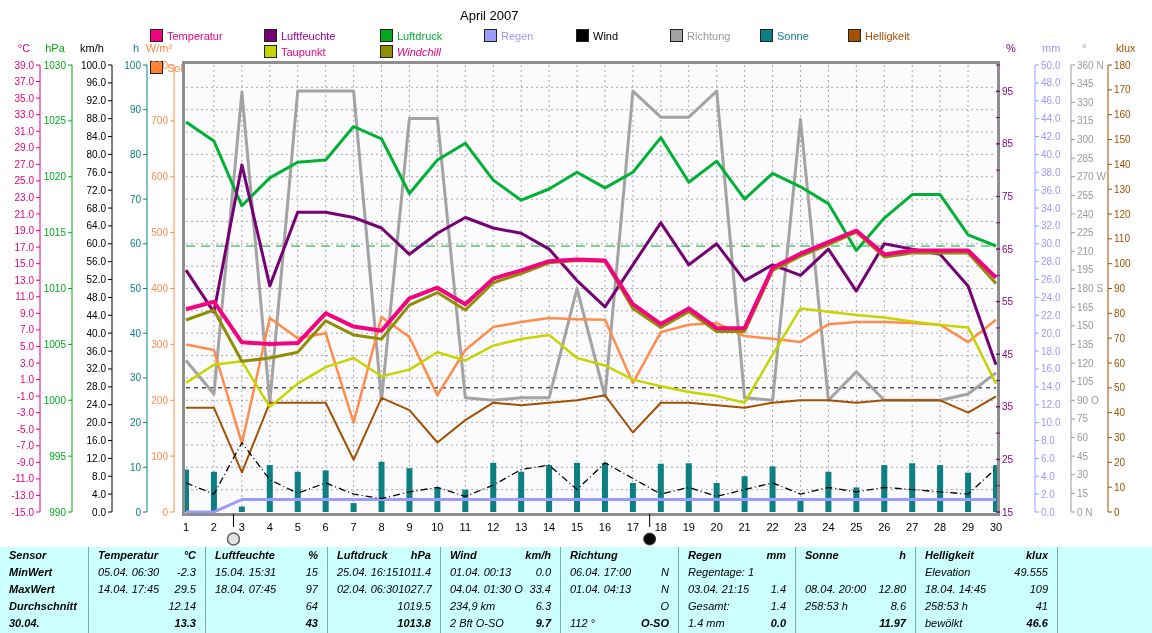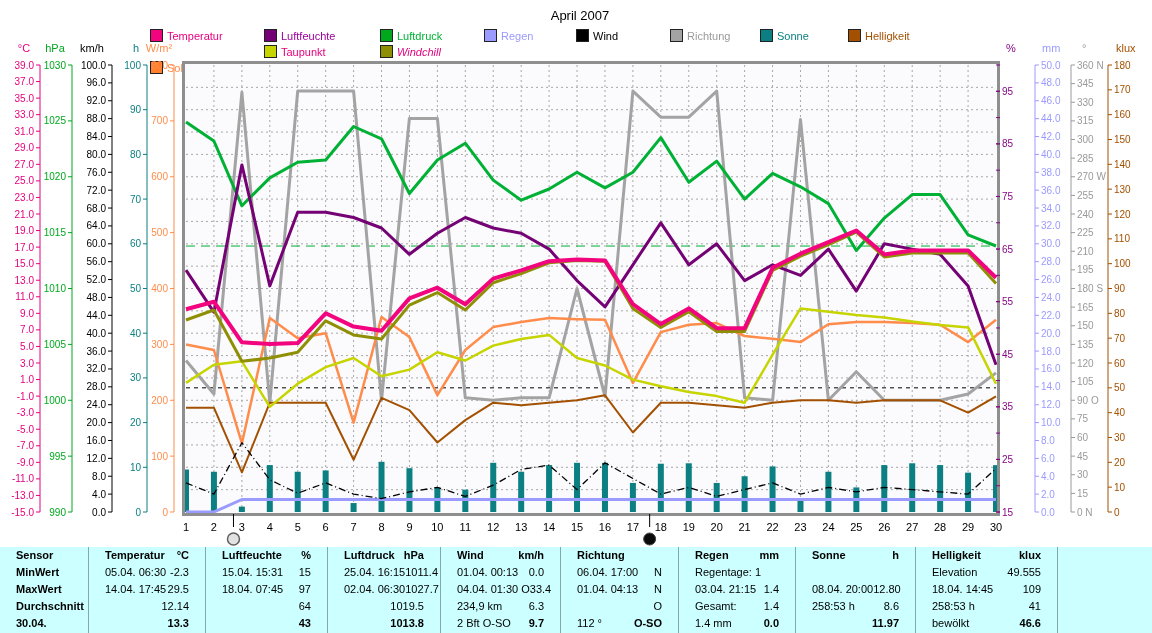--- a/index.html
+++ b/index.html
@@ -1,31 +1,31 @@
 <!DOCTYPE html>
 <html><head>
 <meta charset="utf-8">
 <style>
   html,body{margin:0;padding:0;background:#fff;}
   body{width:1152px;height:633px;position:relative;overflow:hidden;
        font-family:"Liberation Sans",sans-serif;}
-  #title{position:absolute;top:8px;left:460px;width:240px;text-align:center;
+  #title{position:absolute;top:8px;left:460px;width:240px;text-align:left;
          font-size:13px;color:#000;}
   .legend-item{position:absolute;display:flex;align-items:center;gap:4px;
          font-size:11px;white-space:nowrap;}
   .legend-item .sw{width:11px;height:11px;border:1px solid #222;display:inline-block;}
   #chart-svg{position:absolute;left:0;top:0;}
   svg text{font-family:"Liberation Sans",sans-serif;}
   #stats-table{position:absolute;left:0;top:547px;width:1152px;height:86px;
          background:#ccffff;}
   .tcol{position:absolute;top:0;height:86px;border-left:1px solid #84a8a8;
          box-sizing:border-box;font-size:11px;color:#000;}
   .tcol:first-child{border-left:none;}
   .trow{height:17px;line-height:17px;display:flex;justify-content:space-between;
-         padding:0 16px;white-space:nowrap;overflow:hidden;}
+         padding:0 9px;white-space:nowrap;overflow:hidden;font-style:italic;}
   .b{font-weight:bold;}
 </style>
 </head>
 <body>
 
 <div id="title">April 2007</div>
 <div id="legend">
     <div class="legend-item" style="left: 150px; top: 29px;">
       <span class="sw" style="background: rgb(242, 4, 126);"></span>
       <span style="color: rgb(230, 0, 126);">Temperatur</span>

